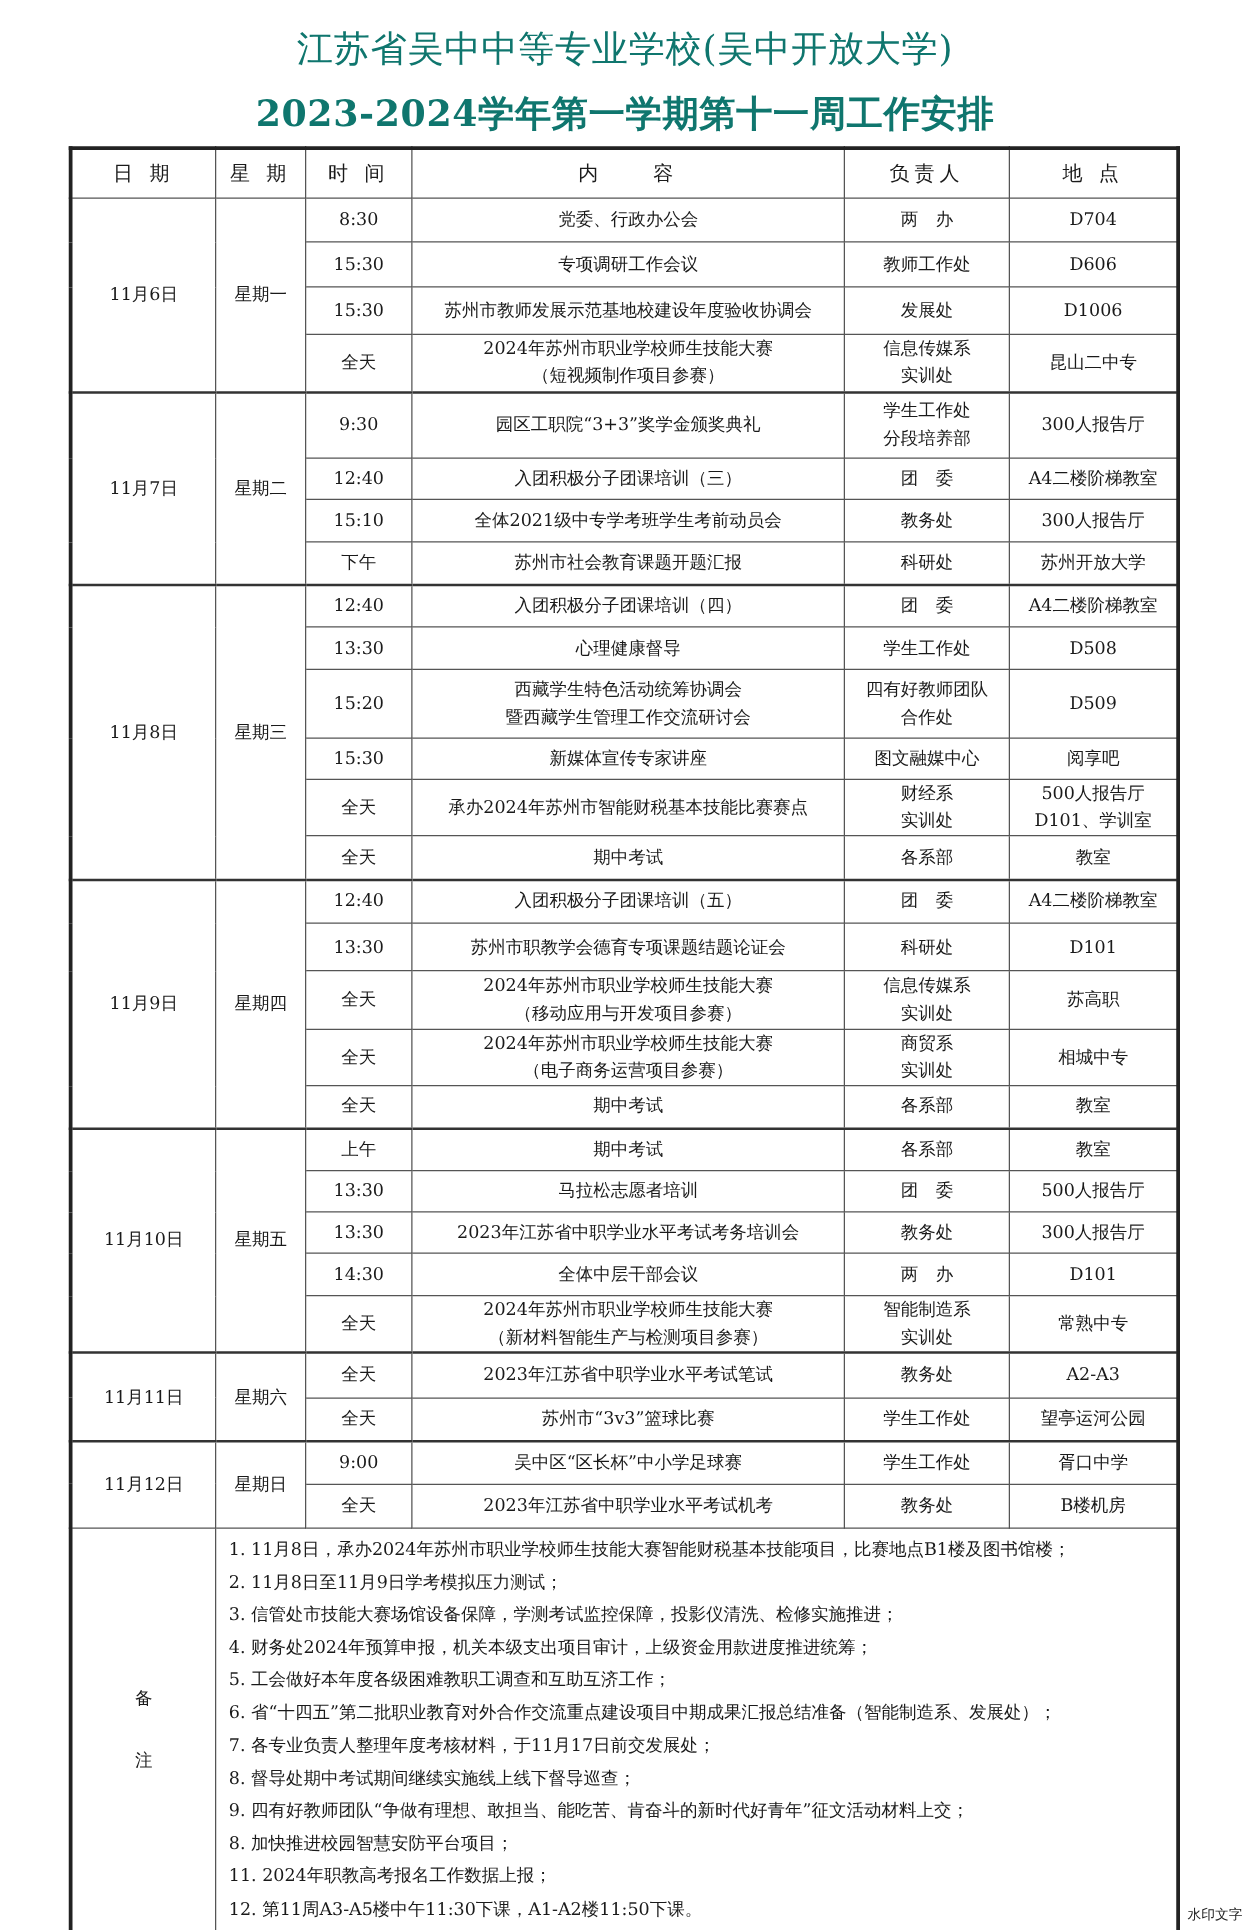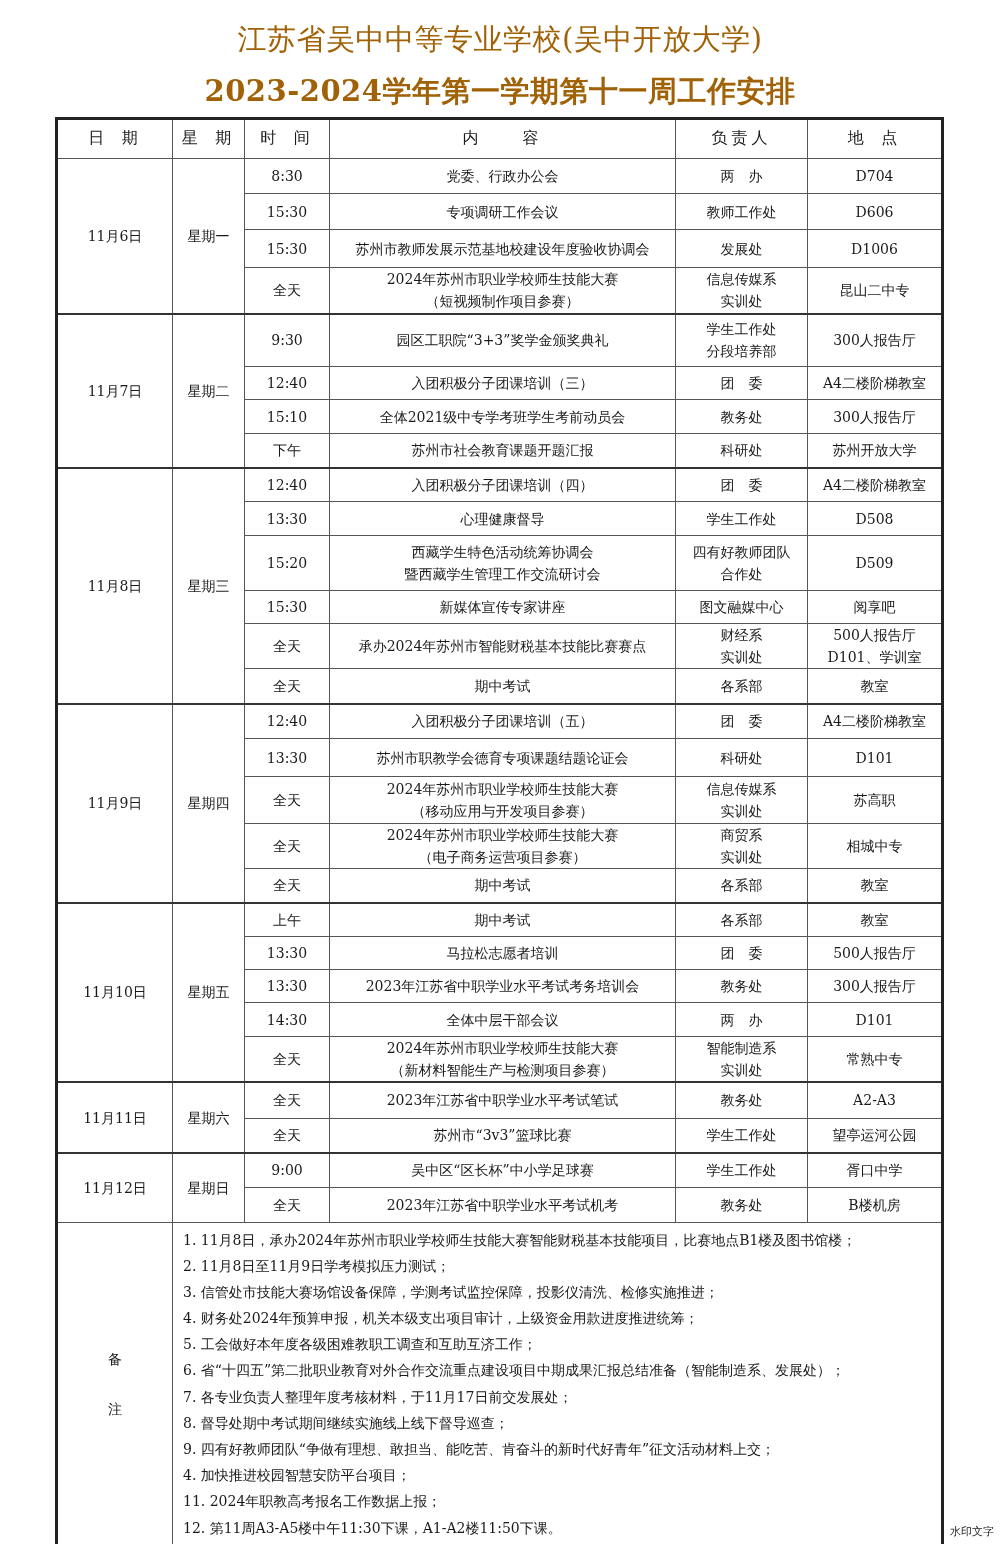--- a/index.html
+++ b/index.html
@@ -1,22 +1,22 @@
 <!DOCTYPE html>
 <html><head>
 <meta charset="utf-8">
 <style>
   html, body { margin:0; padding:0; background:#ffffff; }
   body { width:1000px; height:1544px; position:relative; font-family:"DejaVu Serif", "Liberation Serif", serif; color:#1a1a1a; overflow:hidden; }
-  .title { position:absolute; left:0; width:1000px; text-align:center; font-size:29px; color:#a16207; letter-spacing:0.5px; }
+  .title { position:absolute; left:0; width:1000px; text-align:center; font-size:29px; color:#0f766e; letter-spacing:0.5px; }
   .title1 { top:20px; }
   .title2 { top:72px;font-weight:bold; }
   table.sched { position:absolute; left:55px; top:117px; width:886px; border-collapse:collapse; border:3px solid #222; table-layout:fixed; }
   table.sched td, table.sched th { border:1px solid #555; text-align:center; vertical-align:middle; font-size:14px; font-weight:normal; padding:0 2px; line-height:22px; }
-  table.sched th { font-size:16px; letter-spacing:4px; height:38px;font-family:Liberation Mono, monospace; }
+  table.sched th { font-size:16px; letter-spacing:4px; height:38px; }
   .daysep td { border-top:2px solid #333 !important; }
   .notes-label { font-size:15px; }
   .notes-list { text-align:left !important; padding:4px 0 4px 10px !important; vertical-align:top !important; }
   .note { height:26.2px; line-height:26px; font-size:14px; white-space:nowrap; }
   .watermark { position:absolute; left:950px; top:1524px; font-size:11px; color:#222;text-align:right; }
 </style>
 </head>
 <body>
 
 <div class="title title1">江苏省吴中中等专业学校(吴中开放大学)</div>
@@ -415,21 +415,21 @@
       <td colspan="5" class="notes-list" id="notes-list">
           <div class="note">1.  11月8日，承办2024年苏州市职业学校师生技能大赛智能财税基本技能项目，比赛地点B1楼及图书馆楼；</div>
           <div class="note">2.  11月8日至11月9日学考模拟压力测试；</div>
           <div class="note">3.  信管处市技能大赛场馆设备保障，学测考试监控保障，投影仪清洗、检修实施推进；</div>
           <div class="note">4.  财务处2024年预算申报，机关本级支出项目审计，上级资金用款进度推进统筹；</div>
           <div class="note">5.  工会做好本年度各级困难教职工调查和互助互济工作；</div>
           <div class="note">6.  省“十四五”第二批职业教育对外合作交流重点建设项目中期成果汇报总结准备（智能制造系、发展处）；</div>
           <div class="note">7.  各专业负责人整理年度考核材料，于11月17日前交发展处；</div>
           <div class="note">8.  督导处期中考试期间继续实施线上线下督导巡查；</div>
           <div class="note">9.  四有好教师团队“争做有理想、敢担当、能吃苦、肯奋斗的新时代好青年”征文活动材料上交；</div>
-          <div class="note">4. 加快推进校园智慧安防平台项目；</div>
+          <div class="note">8. 加快推进校园智慧安防平台项目；</div>
           <div class="note">11. 2024年职教高考报名工作数据上报；</div>
           <div class="note">12. 第11周A3-A5楼中午11:30下课，A1-A2楼11:50下课。</div>
         </td>
     </tr>
   </tbody>
 </table>
 
 <div class="watermark">水印文字</div>
 
 </body></html>

